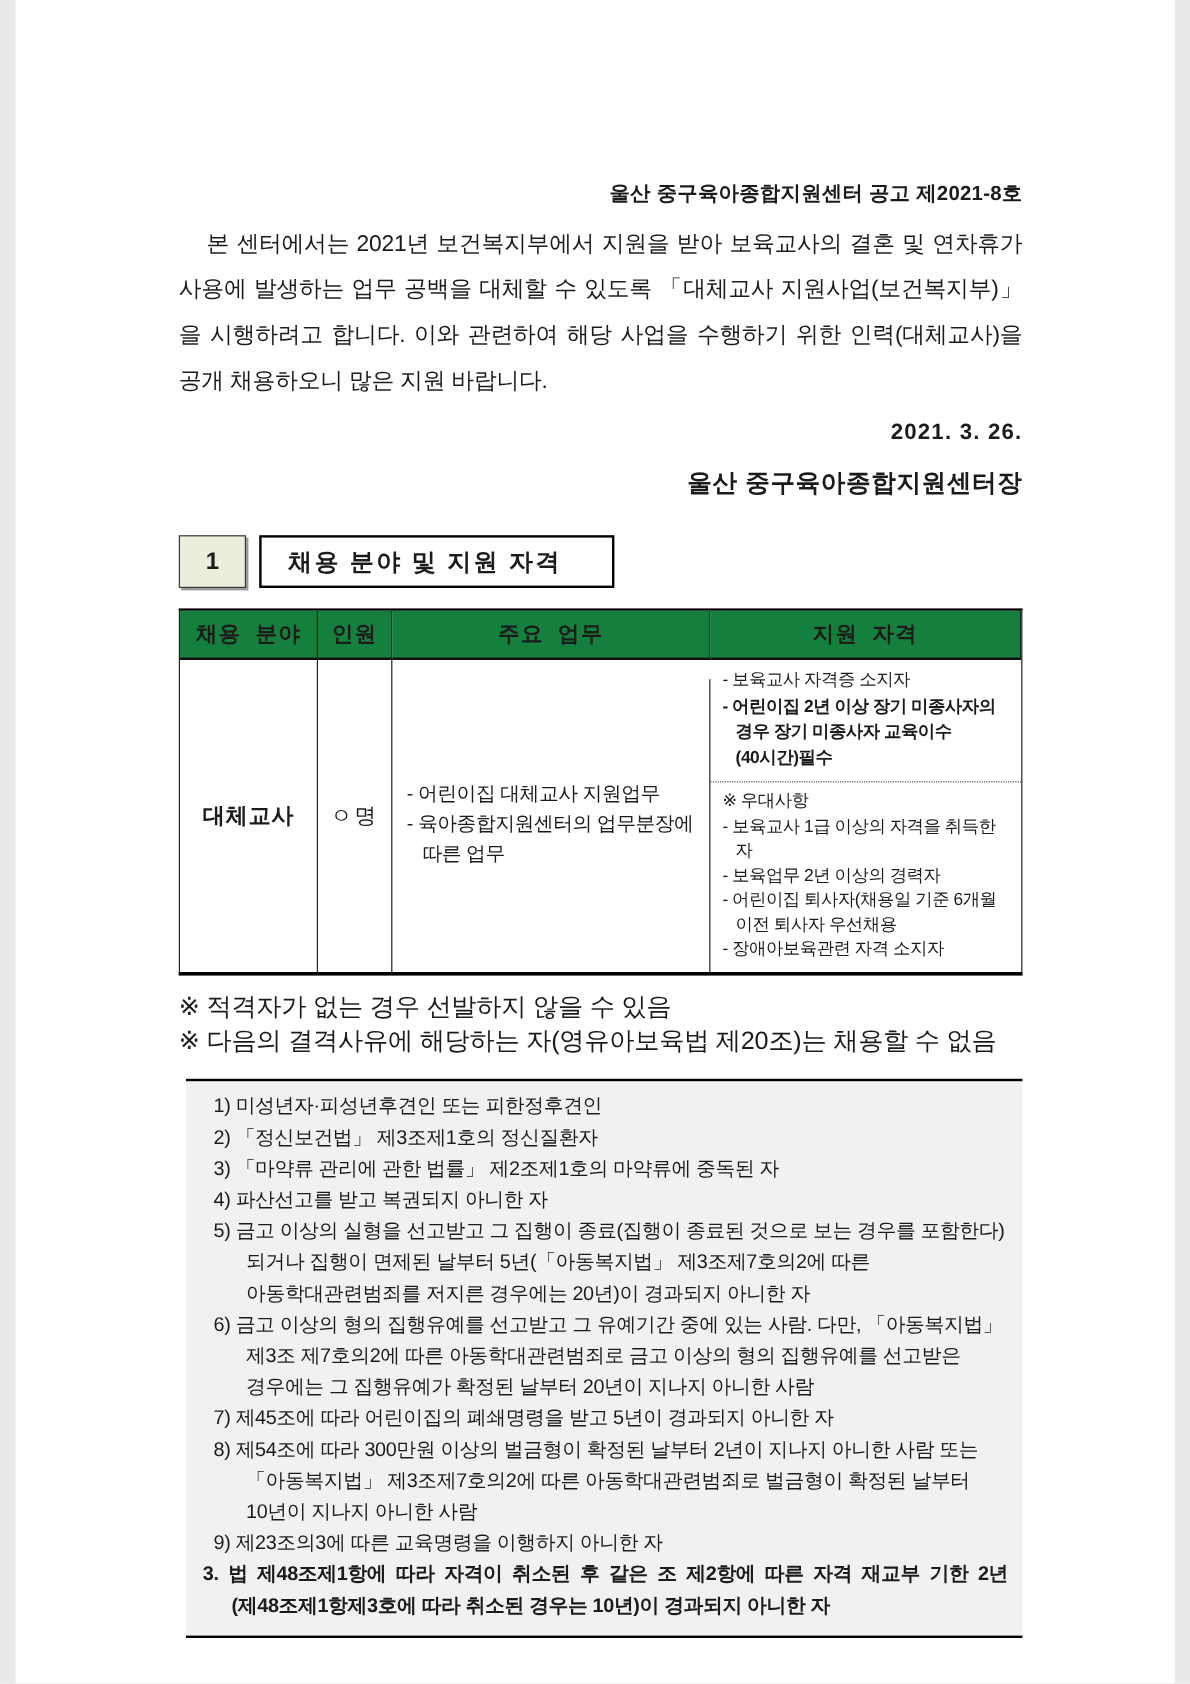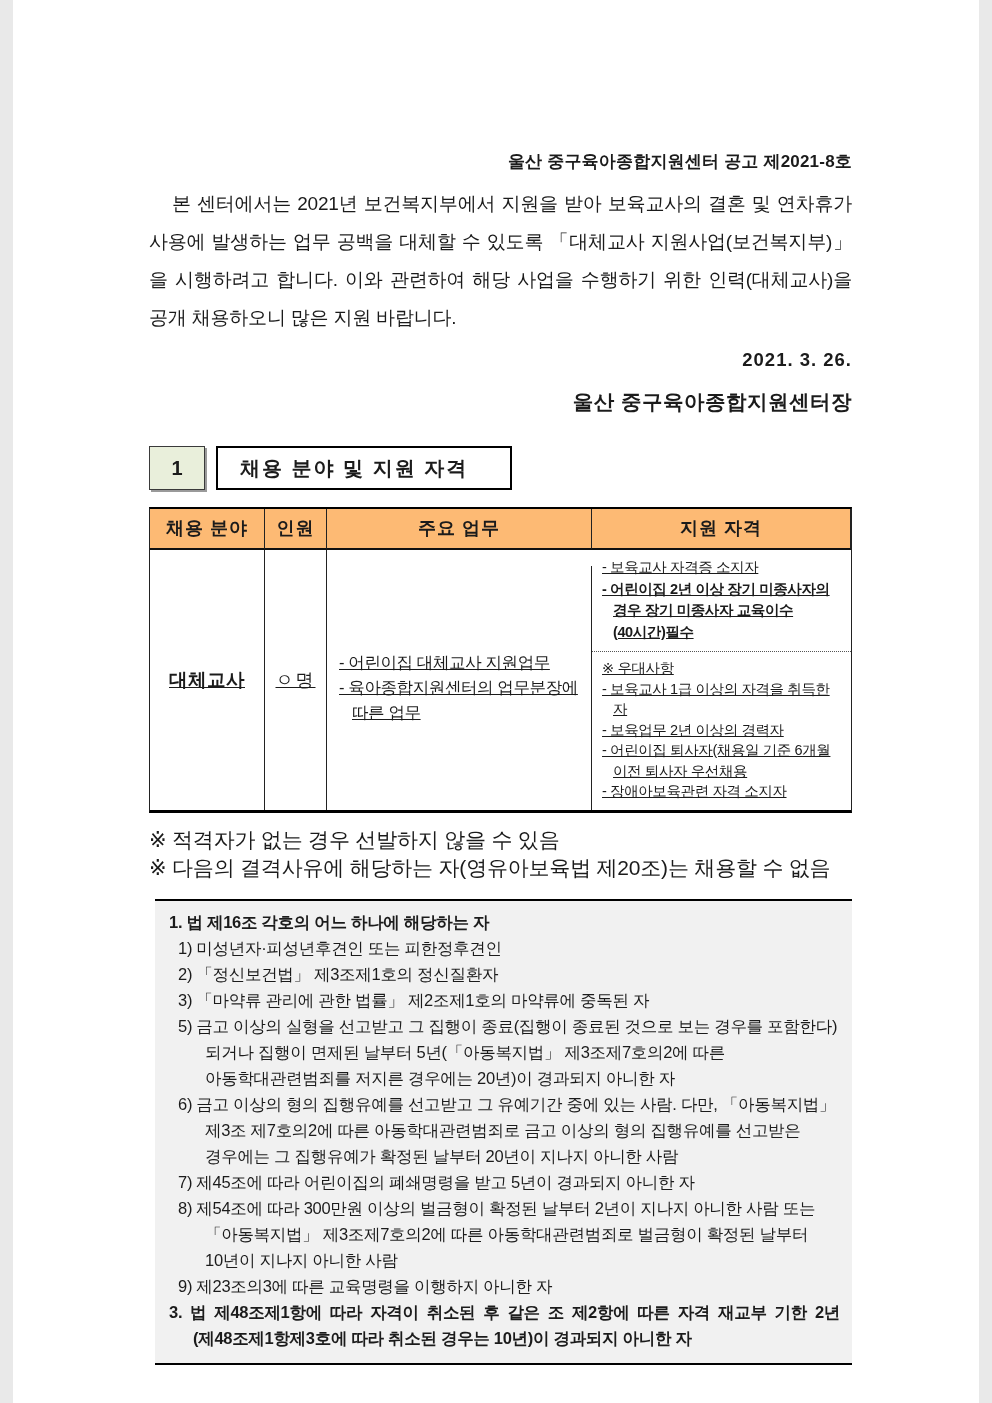--- a/index.html
+++ b/index.html
@@ -76,33 +76,33 @@
     display:grid;
     grid-template-columns:115px 62px 265px 1fr;
     border-top:2.5px solid #000;
     border-bottom:3px solid #000;
     border-left:1px solid #222;
     border-right:1px solid #222;
     width:100%;
     box-sizing:border-box;
   }
   .th{
-    background:#fdba74;
+    background:#15803d;
     border-bottom:2px solid #111;
     border-right:1px solid #222;
     text-align:center;
     font-size:18px;font-weight:bold;
     letter-spacing:1px;
     padding:7px 2px 8px;
+    font-family:Liberation Mono, monospace;
   }
   .th:last-child{border-right:none;}
   .td{
     border-right:1px solid #222;
     box-sizing:border-box;
-    text-decoration:underline;
   }
   .td:last-child{border-right:none;}
   .td-field{
     display:flex;align-items:center;justify-content:center;
     font-size:18.5px;font-weight:bold;letter-spacing:0.5px;
   }
   .td-count{
     display:flex;align-items:center;justify-content:center;
     font-size:18px;letter-spacing:2px;
   }
@@ -190,24 +190,24 @@
       </div>
     </div>
   </div>
 
   <div class="notes">
     <div>※ 적격자가 없는 경우 선발하지 않을 수 있음</div>
     <div>※ 다음의 결격사유에 해당하는 자(영유아보육법 제20조)는 채용할 수 없음</div>
   </div>
 
   <div class="law-box">
-    <div class="law-main">1. 법 제16조 각호의 어느 하나에 해당하는 자</div>
     <div class="law-sub">1) 미성년자·피성년후견인 또는 피한정후견인</div>
     <div class="law-sub">2) 「정신보건법」 제3조제1호의 정신질환자</div>
     <div class="law-sub">3) 「마약류 관리에 관한 법률」 제2조제1호의 마약류에 중독된 자</div>
+    <div class="law-sub">4) 파산선고를 받고 복권되지 아니한 자</div>
     <div class="law-sub">5) 금고 이상의 실형을 선고받고 그 집행이 종료(집행이 종료된 것으로 보는 경우를 포함한다) 되거나 집행이 면제된 날부터 5년(「아동복지법」 제3조제7호의2에 따른 아동학대관련범죄를 저지른 경우에는 20년)이 경과되지 아니한 자</div>
     <div class="law-sub">6) 금고 이상의 형의 집행유예를 선고받고 그 유예기간 중에 있는 사람. 다만, 「아동복지법」 제3조 제7호의2에 따른 아동학대관련범죄로 금고 이상의 형의 집행유예를 선고받은 경우에는 그 집행유예가 확정된 날부터 20년이 지나지 아니한 사람</div>
     <div class="law-sub">7) 제45조에 따라 어린이집의 폐쇄명령을 받고 5년이 경과되지 아니한 자</div>
     <div class="law-sub">8) 제54조에 따라 300만원 이상의 벌금형이 확정된 날부터 2년이 지나지 아니한 사람 또는 「아동복지법」 제3조제7호의2에 따른 아동학대관련범죄로 벌금형이 확정된 날부터 10년이 지나지 아니한 사람</div>
     <div class="law-sub">9) 제23조의3에 따른 교육명령을 이행하지 아니한 자</div>
     <div class="law-main justify">3. 법 제48조제1항에 따라 자격이 취소된 후 같은 조 제2항에 따른 자격 재교부 기한 2년 (제48조제1항제3호에 따라 취소된 경우는 10년)이 경과되지 아니한 자</div>
   </div>
 
 </div>
 

